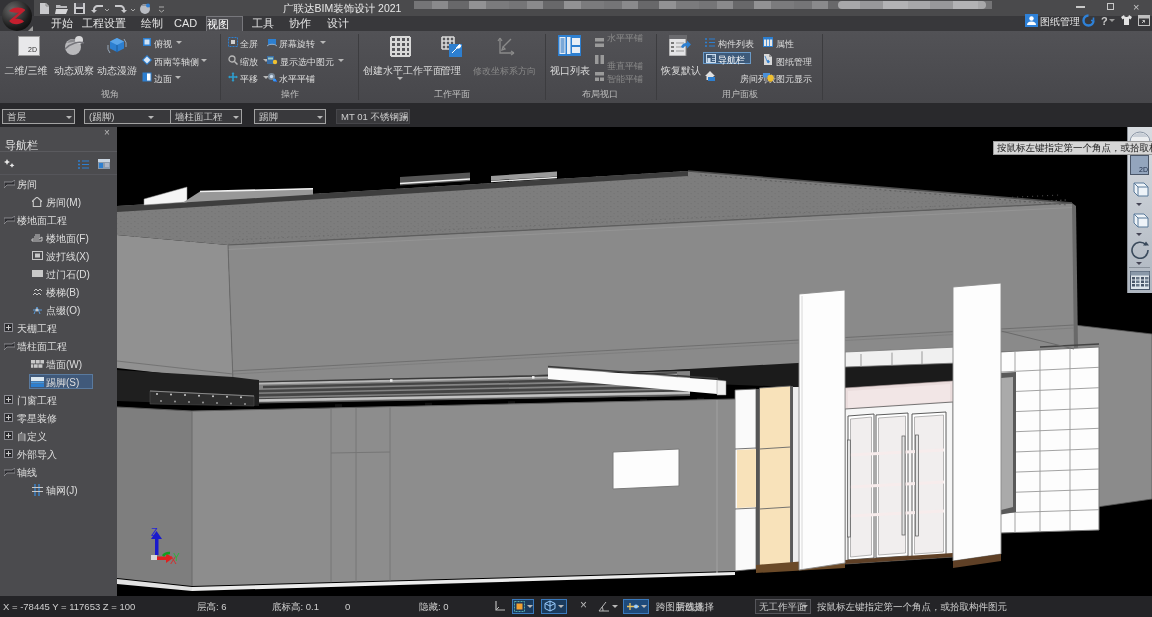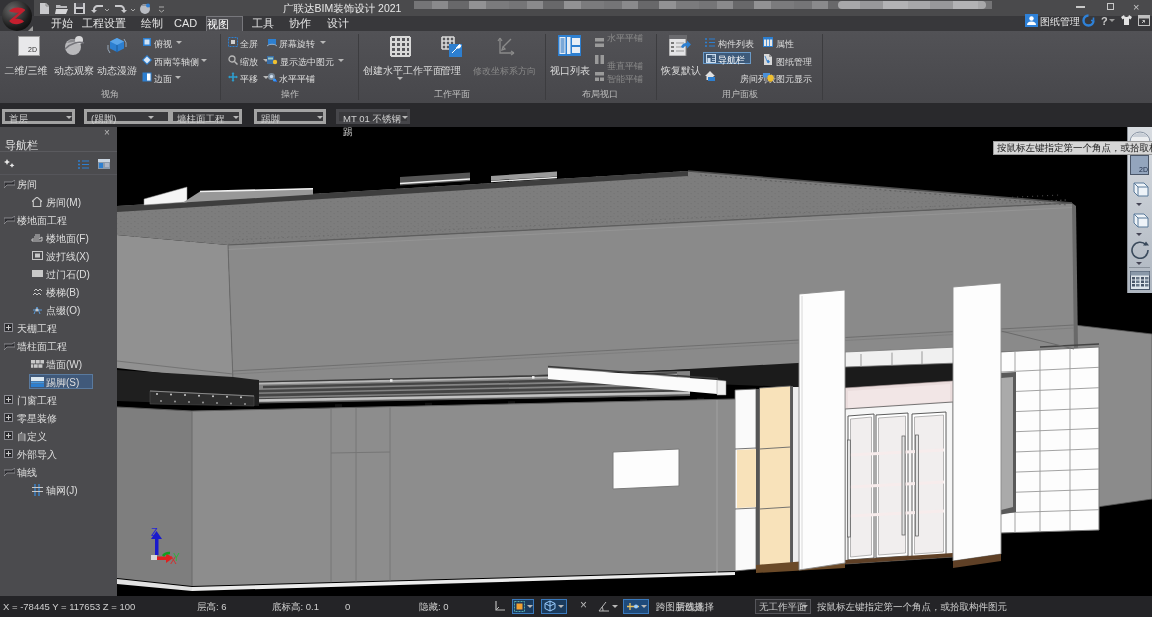--- a/index.html
+++ b/index.html
@@ -10,21 +10,21 @@
 #tabrow{left:0;top:16px;width:1152px;height:15px;background:#38383b}
 .tab{position:absolute;top:16px;height:15px;font-size:11px;color:#e4e4e4;line-height:15px}
 #tabact{position:absolute;left:206px;top:16px;width:37px;height:15px;background:#4c4c50;border:1px solid #77777c;border-bottom:none;color:#fff;text-align:left;font-size:11px;line-height:14px}
 #ribbon{left:0;top:31px;width:1152px;height:72px;background:linear-gradient(#525256,#47474b)}
 .gsep{position:absolute;top:3px;height:66px;width:1px;background:#3c3c3f}
 .glabel{position:absolute;top:88px;width:120px;text-align:center;font-size:9px;color:#bdbdbd}
 .rtxt{position:absolute;font-size:9px;color:#dcdcdc;white-space:nowrap}
 .rtxtd{position:absolute;font-size:9px;color:#888;white-space:nowrap}
 .blabel{position:absolute;font-size:10px;color:#dcdcdc;text-align:center;white-space:nowrap}
 #comborow{left:0;top:103px;width:1152px;height:24px;background:#29292c}
-.combo{position:absolute;top:109px;height:15px;background:#39393c;border:3px solid #a3a3a3;color:#cfcfcf;font-size:9.5px;line-height:13px;padding-left:4px}
+.combo{position:absolute;top:109px;height:15px;background:#39393c;border:1px solid #a3a3a3;color:#cfcfcf;font-size:9.5px;line-height:13px;padding-left:4px}
 .caret{position:absolute;width:0;height:0;border-left:3px solid transparent;border-right:3px solid transparent;border-top:3px solid #b8b8b8}
 #leftpanel{left:0;top:127px;width:117px;height:469px;background:#4b4b4e}
 #statusbar{left:0;top:596px;width:1152px;height:21px;background:#242427}
 .st{position:absolute;top:601px;font-size:9.5px;color:#cfcfcf;white-space:nowrap}
 #vp{left:117px;top:127px;width:1035px;height:469px}
 .tree{position:absolute;font-size:10px;color:#dedede;white-space:nowrap}
 </style></head><body>
 <div id="page">
 <div class="abs" id="titlebar"></div>
 <div class="abs" id="logo"></div>

